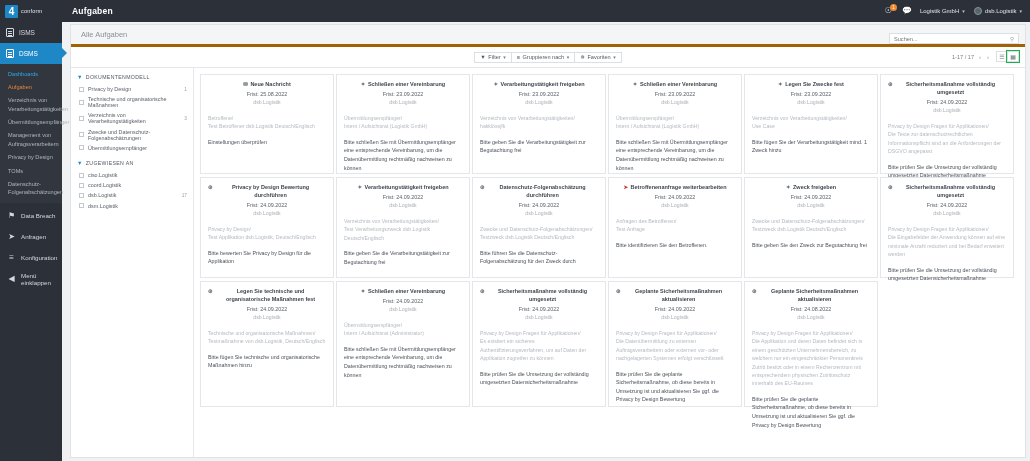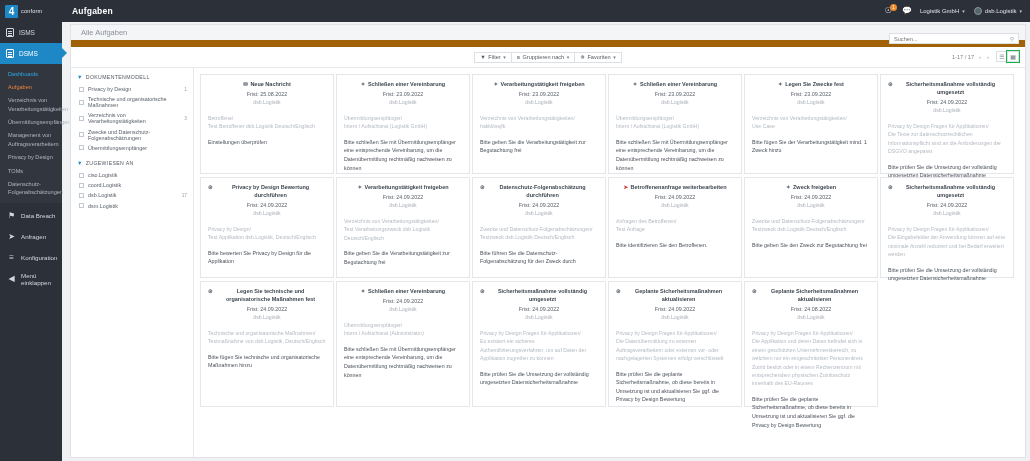--- a/index.html
+++ b/index.html
@@ -83,21 +83,21 @@
     display: inline-block;
   }
   .caret { font-size: 5px; opacity: .8; }
 
   
   .panel {
     position: absolute; left: 8px; right: 4px; top: 24px; bottom: 3px;
     background: #fff; border: 1px solid #e0e2e6;
   }
   .panel-head {
-    height: 22px; background: #f4f5f7; border-bottom: 7px solid #a16207;
+    height: 22px; background: #f4f5f7; border-bottom: 3px solid #a16207;
     display: flex; align-items: center; padding-left: 10px;
   }
   .panel-title { font-size: 7.5px; color: #8b9199; }
 
   .toolbar {
     height: 21px; border-bottom: 1px solid #e6e8eb; display: flex;
     align-items: center; position: relative; padding: 0 6px;
   }
   .tool-group { margin: 0 auto; display: flex; }
   .tool-btn {

